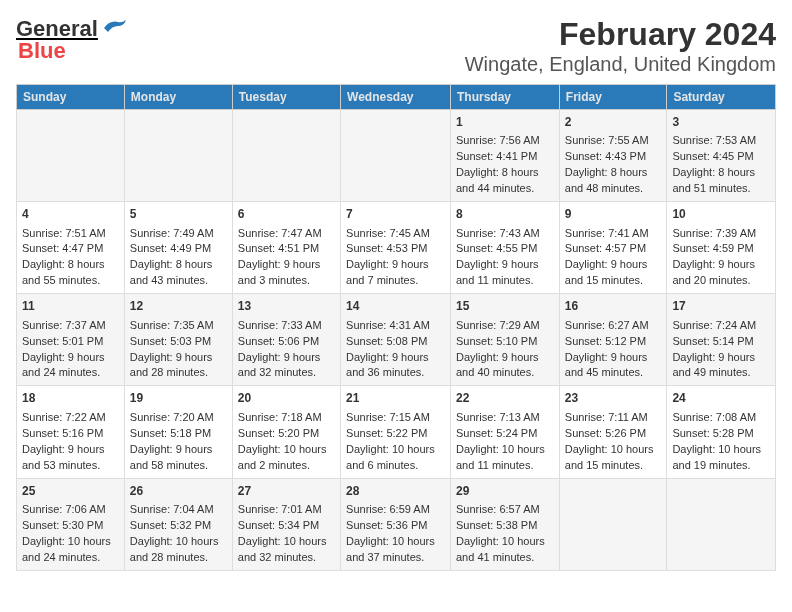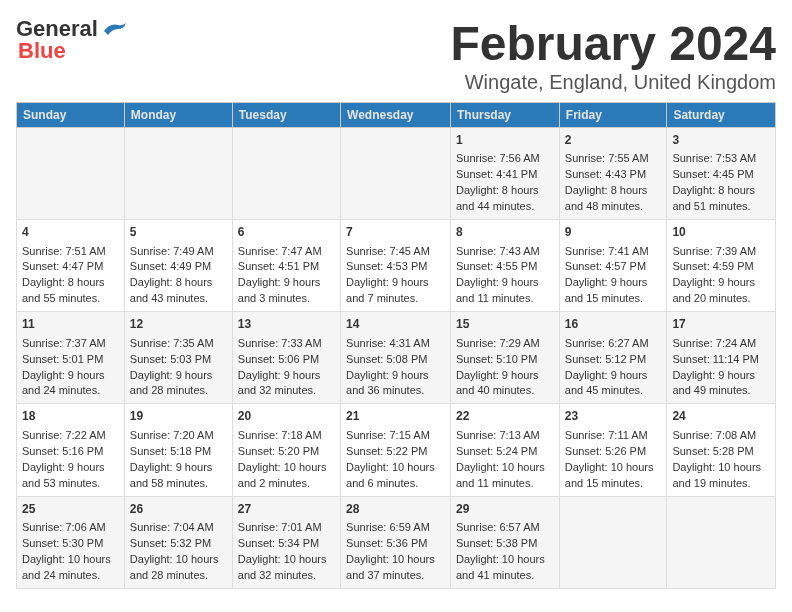--- a/index.html
+++ b/index.html
@@ -18,21 +18,21 @@
     }
     .logo {
       display: flex;
       flex-direction: column;
       align-items: flex-start;
     }
     .title-block {
       text-align: right;
     }
     .main-title {
-      font-size: 48px;
+      font-size: 32px;
       font-weight: bold;
       color: #333;
     }
     .subtitle {
       font-size: 20px;
       color: #555;
     }
     table {
       width: 100%;
       border-collapse: collapse;
@@ -67,21 +67,21 @@
       display: block;
       margin-bottom: 2px;
     }
     .empty { background: #f5f5f5 !important; }
   </style>
 </head>
 <body>
 
 <div class="header">
   <div class="logo">
-    <div style="display:flex;align-items:center;gap:2px;">
+    <div style="display:flex;align-items:flex-start;gap:2px;text-decoration:underline;">
       <span style="font-size:22px;font-weight:bold;color:#333;">General</span>
       <svg width="28" height="20" viewBox="0 0 28 20">
         <path d="M4 12 Q10 4 18 6 Q22 7 26 4 Q24 10 18 10 Q12 10 8 16 Z" fill="#2a7aba"></path>
       </svg>
     </div>
     <span style="font-size:22px;font-weight:bold;color:#ef4444;margin-top:-4px;margin-left:2px;">Blue</span>
   </div>
   <div class="title-block">
     <div class="main-title">February 2024</div>
     <div class="subtitle">Wingate, England, United Kingdom</div>
@@ -218,21 +218,21 @@
         <td>
           <span class="day-num">16</span>
           <div>Sunrise: 6:27 AM</div>
           <div>Sunset: 5:12 PM</div>
           <div>Daylight: 9 hours</div>
           <div>and 45 minutes.</div>
         </td>
         <td>
           <span class="day-num">17</span>
           <div>Sunrise: 7:24 AM</div>
-          <div>Sunset: 11:14 PM</div>
+          <div>Sunset: 5:14 PM</div>
           <div>Daylight: 9 hours</div>
           <div>and 49 minutes.</div>
         </td>
       </tr>
       <tr>
         <td>
           <span class="day-num">18</span>
           <div>Sunrise: 7:22 AM</div>
           <div>Sunset: 5:16 PM</div>
           <div>Daylight: 9 hours</div>

